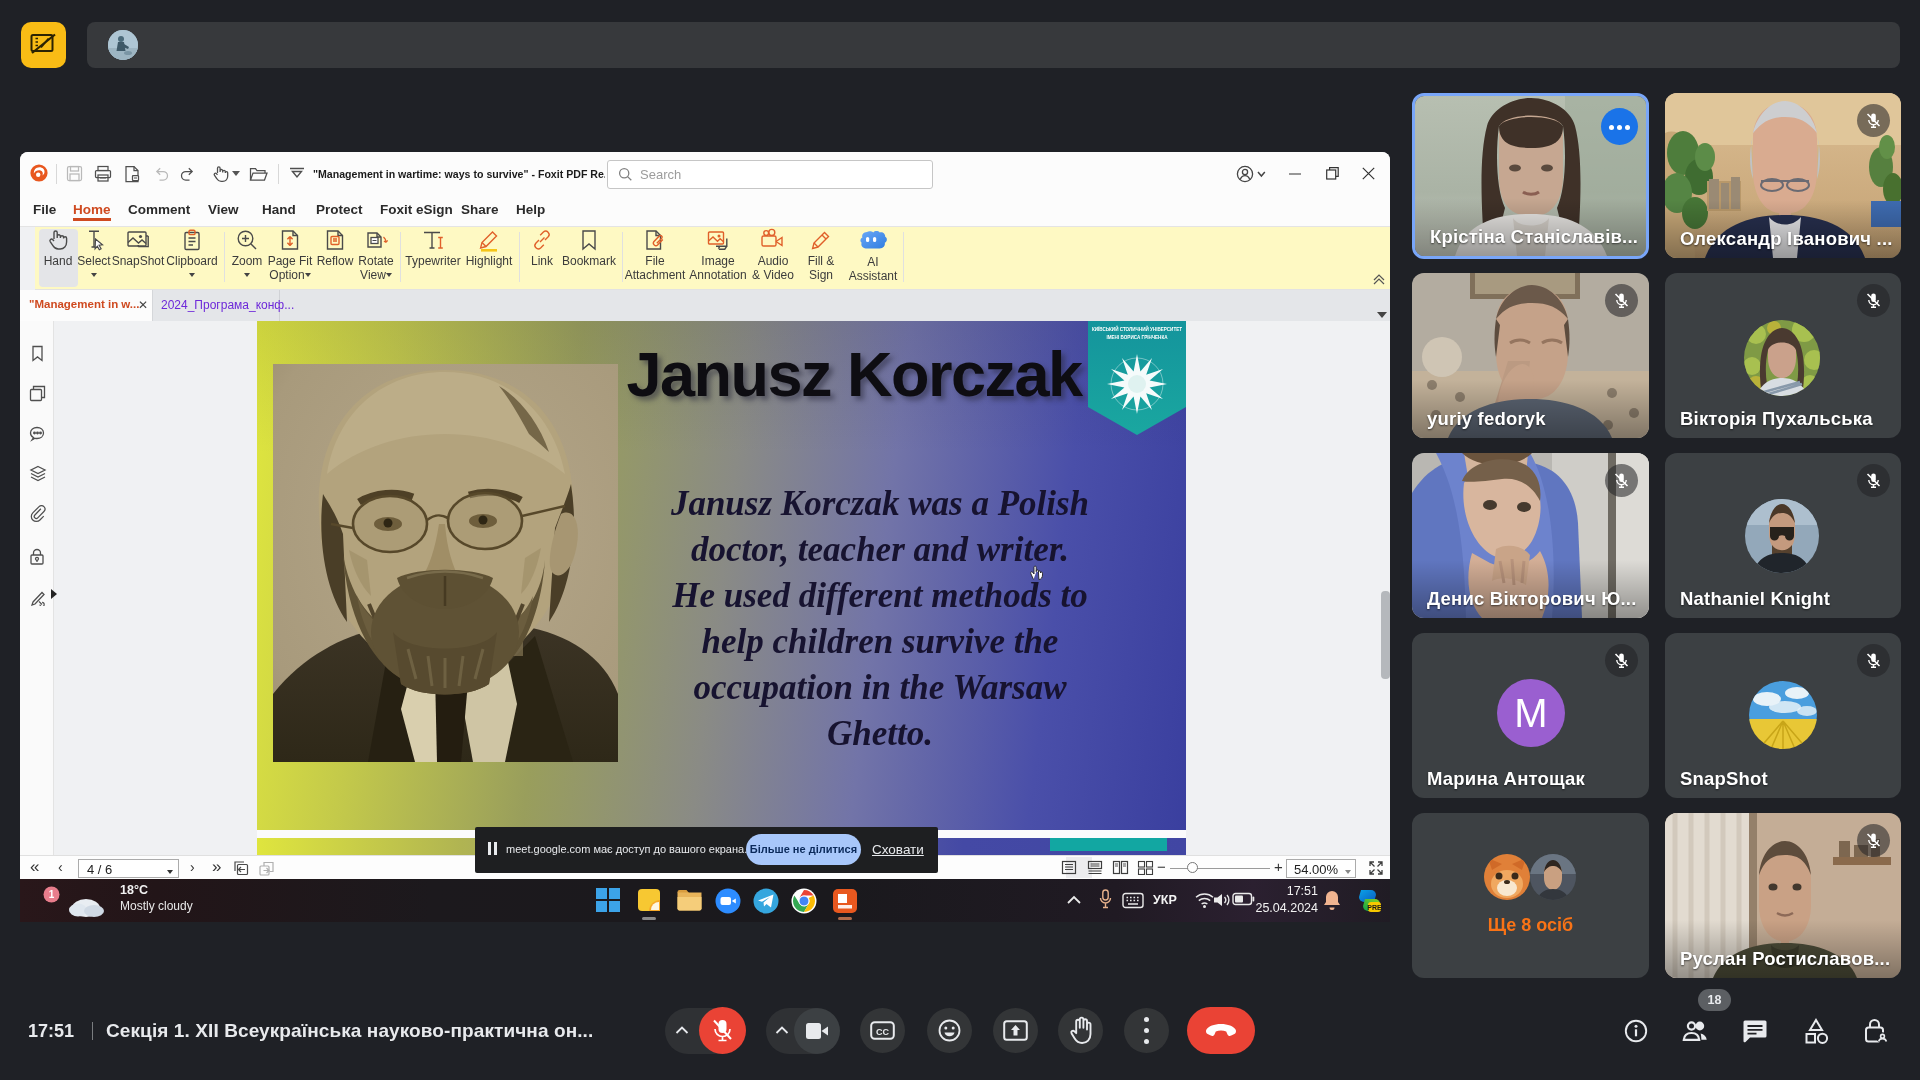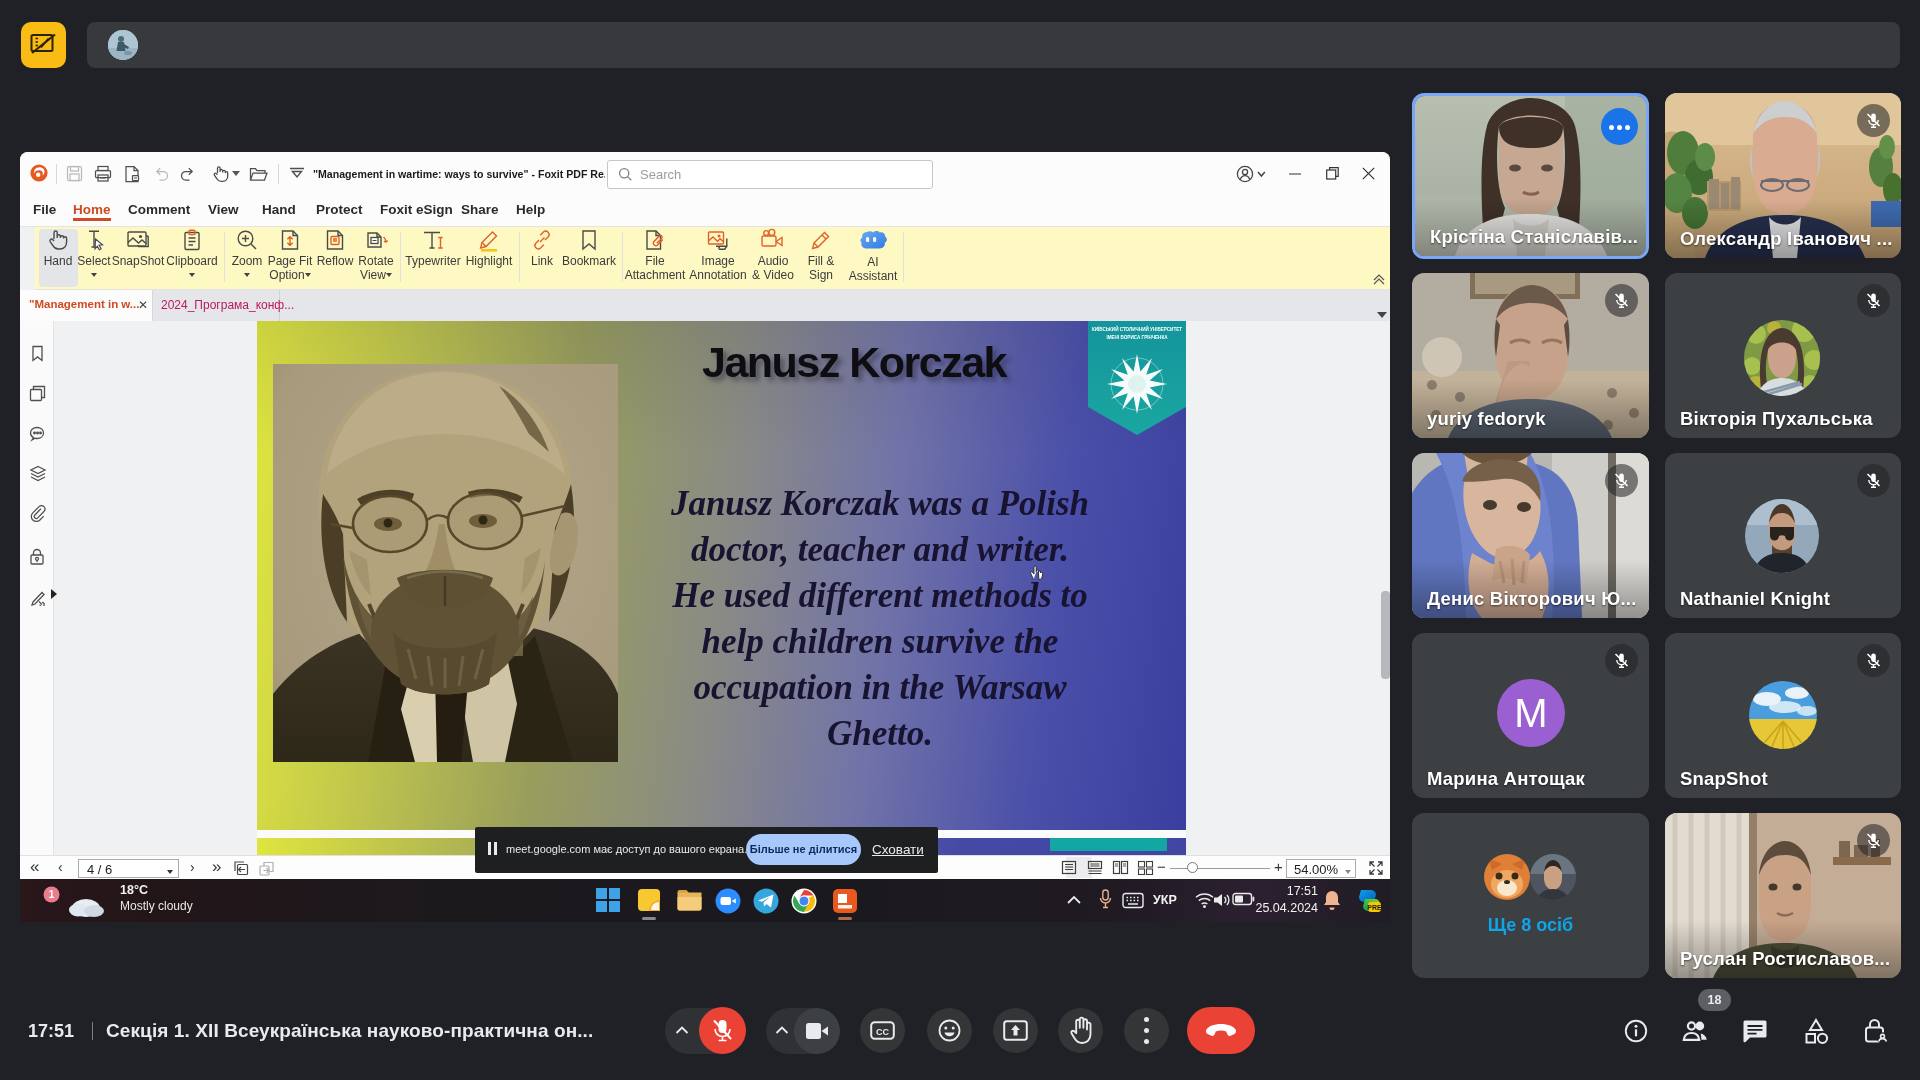--- a/index.html
+++ b/index.html
@@ -259,21 +259,21 @@
           <rect x="15" y="9" width="3.2" height="5" rx="1.6" fill="#fff"></rect>
         </svg>AI<br>Assistant</div>
     <div class="rdiv" style="left:868px"></div>
   </div>
   <div class="abs" id="tabbar">
     <div class="tab" style="left:0;width:133px;background:#fcfcfc;border-right:1px solid #d5d7da">
         <span style="position:absolute;left:9px;top:8px;color:#cf4a20;font-weight:bold;font-size:11.5px;white-space:nowrap">"Management in w...</span>
         <span style="position:absolute;left:118px;top:8px;color:#444;font-size:12px">✕</span>
       </div>
     <div class="tab" style="left:134px;width:126px;border-right:1px solid #d0d2d6">
-        <span style="position:absolute;left:7px;top:8px;color:#be185d;font-size:12px;white-space:nowrap">2024_Програма_конф...</span>
+        <span style="position:absolute;left:7px;top:8px;color:#6d28d9;font-size:12px;white-space:nowrap">2024_Програма_конф...</span>
       </div>
   </div>
   <div class="abs" id="docarea">
     <div class="abs" id="slide">
       <svg class="abs" style="left:16px;top:43px" width="345" height="398" viewBox="0 0 345 398">
         <defs>
           <radialGradient id="pbg" cx="0.55" cy="0.42" r="0.9">
               <stop offset="0" stop-color="#b5a78a"></stop>
               <stop offset="0.7" stop-color="#a89a7c"></stop>
               <stop offset="1" stop-color="#8f8164"></stop>
@@ -334,21 +334,21 @@
         <path d="M120 268 C136 290 208 290 224 268 L216 320 C196 334 148 334 128 320 Z" fill="#574a2f"></path>
         <path d="M135 285 l8 30 M155 292 l4 30 M172 294 v30 M190 292 l-4 30 M210 285 l-8 30" stroke="#6e6142" stroke-width="3"></path>
 
         <path d="M124 214 C144 203 200 203 220 214 C214 236 190 245 172 245 C154 245 130 236 124 214 Z" fill="#5d5033"></path>
         <path d="M172 212 v30" stroke="#463a22" stroke-width="2.5"></path>
         <path d="M134 214 q38 -13 76 0" stroke="#786b4b" stroke-width="2.5" fill="none"></path>
 
         <path d="M76 186 C80 206 88 222 98 232 L94 196 Z" fill="#a08f68" opacity="0.7"></path>
         <path d="M268 184 C264 204 258 220 248 230 L252 194 Z" fill="#a08f68" opacity="0.7"></path>
       </svg>
-      <div class="slidetxt abs" style="left:297px;top:17px;width:600px;font-size:43px;font-weight:bold;letter-spacing:-1.5px;color:#0e0d12;text-shadow:4px 4px 5px rgba(40,40,60,0.5)">Janusz Korczak</div>
+      <div class="slidetxt abs" style="left:297px;top:17px;width:600px;font-size:63px;font-weight:bold;letter-spacing:-1.5px;color:#0e0d12;text-shadow:4px 4px 5px rgba(40,40,60,0.5)">Janusz Korczak</div>
       <div class="slidetxt abs" style="left:323px;top:160px;width:600px;font-family:'Liberation Serif',serif;font-size:35px;line-height:46px;font-weight:bold;font-style:italic;color:#171330">Janusz Korczak was a Polish<br>doctor, teacher and writer.<br>He used different methods to<br>help children survive the<br>occupation in the Warsaw<br>Ghetto.</div>
       <svg class="abs" style="left:831px;top:0" width="98" height="116" viewBox="0 0 98 116">
         <defs>
             <linearGradient id="shld" x1="0" y1="0" x2="0" y2="1">
               <stop offset="0" stop-color="#14949c"></stop>
               <stop offset="1" stop-color="#1aa7a0"></stop>
             </linearGradient>
           </defs>
         <path d="M0 0 H98 V86 L49 114 L0 86 Z" fill="url(#shld)"></path>
         <text x="49" y="10" font-size="4.6" fill="#fff" text-anchor="middle" font-weight="bold" font-family="Liberation Sans">КИЇВСЬКИЙ СТОЛИЧНИЙ УНІВЕРСИТЕТ</text>
@@ -839,21 +839,21 @@
   </div>
   <div class="avcircle" style="left:118px;top:41px;width:46px;height:46px">
     <svg width="46" height="46" viewBox="0 0 46 46">
       <rect width="46" height="46" fill="#4e5560"></rect>
       <rect x="0" y="0" width="46" height="20" fill="#6a7582"></rect>
       <path d="M23 46 L22 36 C17 35 14 30 14 24 L14 19 C14 12 18 8 23 8 C28 8 32 12 32 19 L32 24 C32 30 29 35 24 36 L23 46 Z" fill="#c9a081"></path>
       <path d="M14 18 C15 10 19 6 23 6 C27 6 31 10 32 18 C29 13 26 12 23 12 C20 12 17 13 14 18 Z" fill="#2e2620"></path>
       <path d="M6 46 C10 38 16 35 23 35 C30 35 36 38 40 46 Z" fill="#33373d"></path>
     </svg>
   </div>
-  <div style="position:absolute;left:0;right:0;top:102px;text-align:center;color:#0ea5e9;font-size:18px;font-weight:bold">Ще 8 осіб</div>
+  <div style="position:absolute;left:0;right:0;top:102px;text-align:center;color:#f97316;font-size:18px;font-weight:bold">Ще 8 осіб</div>
 </div>
 <div class="tile" style="left:1665px;top:813px;width:236px;height:165px">
   <svg width="236" height="165" viewBox="0 0 236 165">
     <rect width="236" height="165" fill="#c4ad96"></rect>
     <rect x="0" y="0" width="86" height="165" fill="#e2dbd0"></rect>
     <g stroke="#d2c9bc" stroke-width="5">
         <path d="M10 0 V165 M26 0 V165 M42 0 V165 M58 0 V165 M74 0 V165"></path>
       </g>
     <rect x="84" y="0" width="8" height="165" fill="#94806a"></rect>
     <rect x="168" y="44" width="58" height="8" fill="#8a6a4c"></rect>

